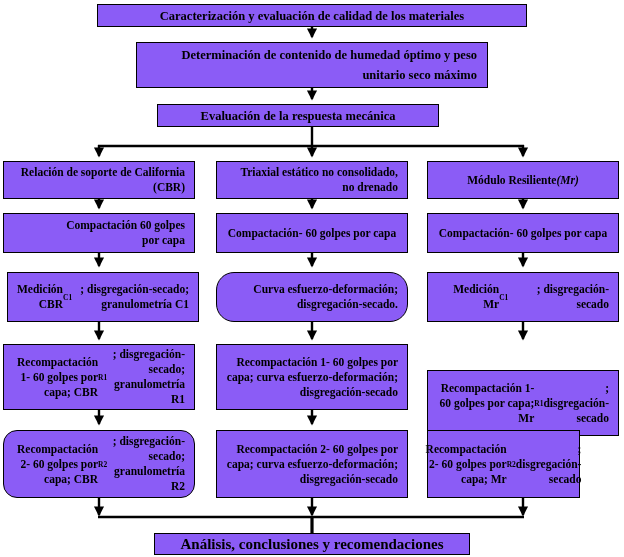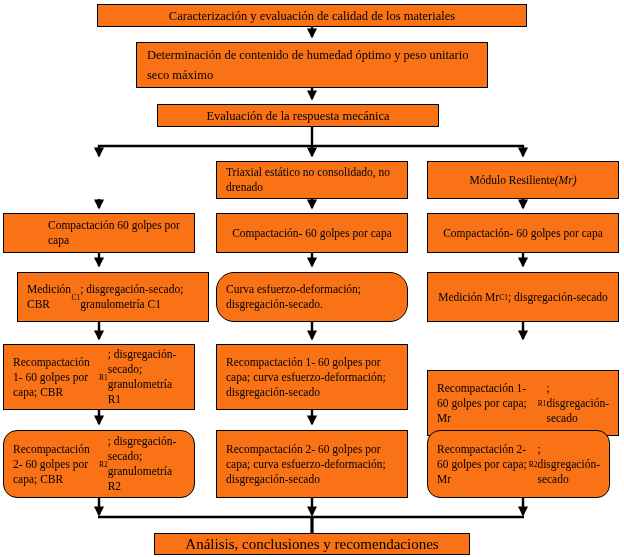--- a/index.html
+++ b/index.html
@@ -25,26 +25,26 @@
   .ln {
     stroke: #000000;
     stroke-width: 2.4;
     fill: none;
   }
   .ln.thick { stroke-width: 3.2; }
   .box {
     position: absolute;
     box-sizing: border-box;
     border: 1.5px solid #000000;
-    background: #f97316;
+    background: #8b5cf6;
     display: flex;
     align-items: center;
     justify-content: center;
-    text-align: left;
-    font-weight: 400;
+    text-align: right;
+    font-weight: 700;
     line-height: 1.25;
   }
   .box.top {
     font-size: 12.5px;
     padding: 2px 10px;
     line-height: 20px;
   }
   .box.col {
     font-size: 11.5px;
     padding: 2px 9px;
@@ -104,24 +104,27 @@
     <line class="ln" x1="98" y1="517" x2="524" y2="517"></line>
     <line class="ln thick" x1="312" y1="517" x2="312" y2="533"></line>
   </svg>
 
   <div class="box top" style="left:97px; top:4px; width:430px; height:23px;">Caracterización y evaluación de calidad de los materiales</div>
 
   <div class="box top" style="left:136px; top:42px; width:352px; height:46px;">Determinación de contenido de humedad óptimo y peso unitario seco máximo</div>
 
   <div class="box top" style="left:157px; top:104px; width:282px; height:23px;">Evaluación de la respuesta mecánica</div>
 
+  <div class="box col" style="left:3px; top:161px; width:192px; height:38px;">
+      <span>Relación de soporte de California (CBR)</span>
+    </div>
   <div class="box col" style="left:3px; top:213px; width:192px; height:40px;padding-left:44px;">
       <span>Compactación  60 golpes por capa</span>
     </div>
-  <div class="box col" style="left:17px; top:272px; width:192px; height:50px;">
+  <div class="box col" style="left:7px; top:272px; width:192px; height:50px;">
       <span>Medición CBR</span>
       <span class="seg-sub">C1</span>
       <span>; disgregación-secado; granulometría C1</span>
     </div>
   <div class="box col" style="left:3px; top:344px; width:192px; height:66px;">
       <span>Recompactación 1- 60 golpes por capa; CBR</span>
       <span class="seg-sub">R1</span>
       <span>; disgregación-secado; granulometría R1</span>
     </div>
   <div class="box col" style="left:3px; top:430px; width:192px; height:68px;border-radius:14px;">
@@ -156,21 +159,21 @@
   <div class="box col" style="left:427px; top:272px; width:192px; height:50px;">
       <span>Medición Mr</span>
       <span class="seg-sub">C1</span>
       <span>; disgregación-secado</span>
     </div>
   <div class="box col" style="left:427px; top:344px; width:192px; height:66px;margin-top:26px;">
       <span>Recompactación 1- 60 golpes por capa; Mr</span>
       <span class="seg-sub">R1</span>
       <span>; disgregación-secado</span>
     </div>
-  <div class="box col" style="left:427px; top:430px; width:183px; height:68px;border-radius:13px;">
+  <div class="box col" style="left:427px; top:430px; width:153px; height:68px;">
       <span>Recompactación 2- 60 golpes por capa; Mr</span>
       <span class="seg-sub">R2</span>
       <span>; disgregación-secado</span>
     </div>
 
   <div class="box end" style="left:154px; top:533px; width:316px; height:22px;">Análisis, conclusiones y recomendaciones</div>
 
 </div>
 
 </body></html>

